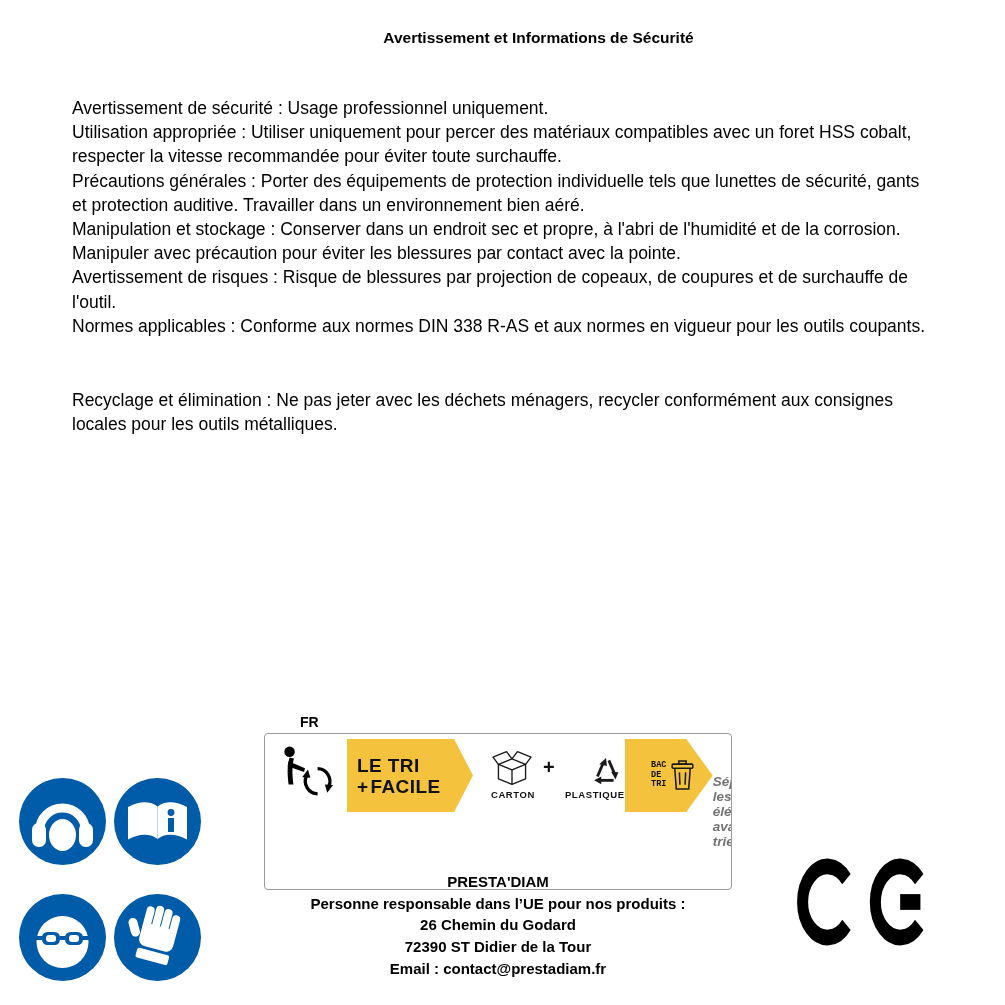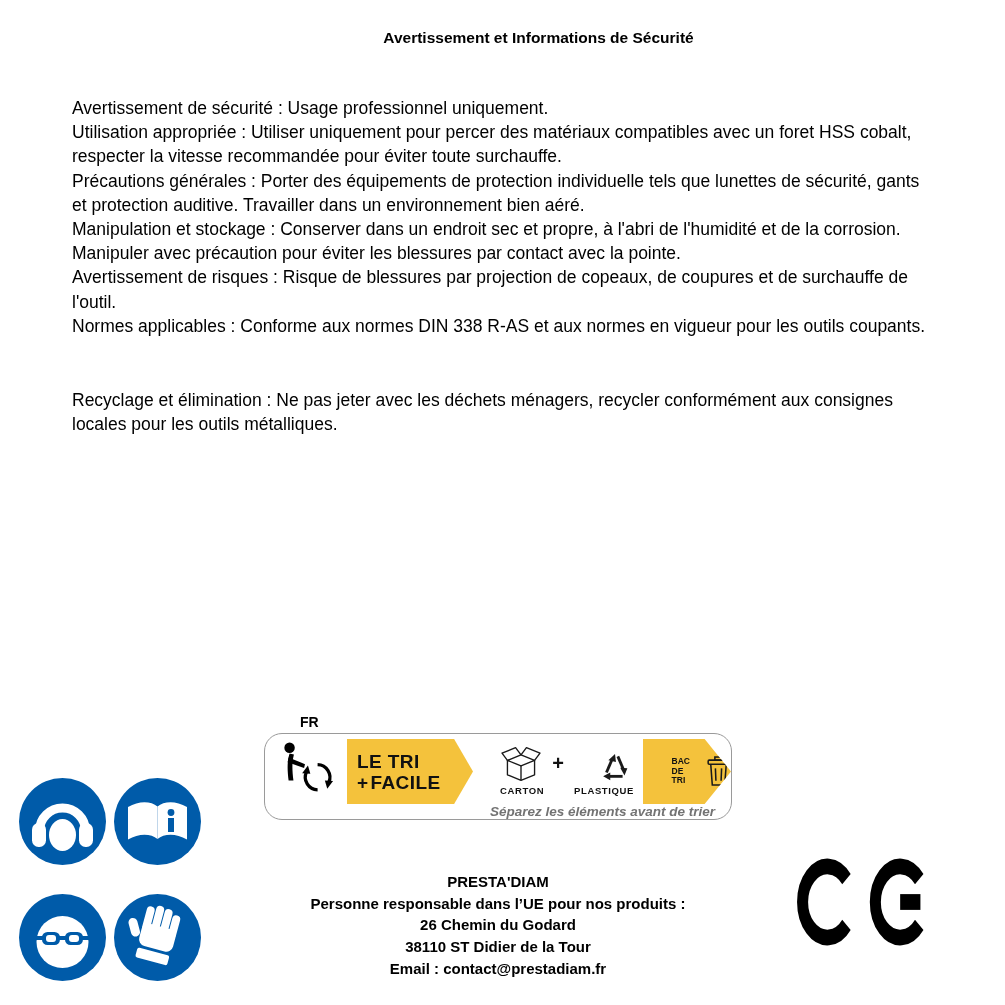--- a/index.html
+++ b/index.html
@@ -36,27 +36,27 @@
     position: absolute;
     left: 268px; top: 714px;
     font-weight: bold;
     font-size: 14px;
     padding-left: 32px;
   }
 
   .tri-label {
     position: absolute;
     left: 264px; top: 733px;
-    width: 468px; height: 87px;
+    width: 468px; height: 157px;
     box-sizing: border-box;
     border: 1.5px solid #9a9a9a;
-    border-radius: 18px;
+    border-radius: 4px;
     background: #fff;
     display: flex;
-    flex-direction: column;
+    flex-direction: row;
     overflow: hidden;
   }
   .tri-top { display: flex; height: 78px; align-items: stretch; }
   .triman-box { width: 82px; display: flex; align-items: center; justify-content: center; }
   .letri-block {
     width: 126px;
     margin: 5px 0 0 0;
     background: #F4C23C;
     clip-path: polygon(0 0, 85% 0, 100% 50%, 85% 100%, 0 100%);
     display: flex; flex-direction: column; justify-content: center;
@@ -66,22 +66,22 @@
   .plus-glyph { font-weight: bold; margin-right: 2px; }
   .materials { flex: 1; display: flex; align-items: center; justify-content: center; gap: 8px; padding-top: 2px; }
   .material { display: flex; flex-direction: column; align-items: flex-end; width: 62px; }
   .material-label { font-size: 9.5px; font-weight: bold; letter-spacing: 0.6px; margin-top: 2px; color: #111; }
   .plus-sep { font-size: 20px; font-weight: bold; padding-bottom: 14px; color: #111; }
   .bin-pennant {
     width: 88px;
     margin: 5px 0 0 0;
     background: #F4C23C;
     clip-path: polygon(0 0, 70% 0, 100% 50%, 70% 100%, 0 100%);
-    display: flex; align-items: center; justify-content: flex-end;
-    padding-left: 9px; box-sizing: border-box; gap: 16px;
+    display: flex; align-items: center; justify-content: center;
+    padding-left: 9px; box-sizing: border-box; gap: 4px; font-family: Liberation Mono, monospace;
   }
   .bin-text { display: flex; flex-direction: column; font-size: 8.5px; font-weight: bold; line-height: 9.5px; color: #111; }
   .tri-bottom {
     flex: 1;
     display: flex; align-items: center; justify-content: flex-end;
     padding-right: 16px;
     font-style: italic; font-weight: bold;
     font-size: 13.5px; color: #737373;
   }
 
@@ -192,21 +192,21 @@
       </svg>
     </div>
   </div>
   <div class="tri-bottom">Séparez les éléments avant de trier</div>
 </div>
 
 <div class="address-block">
   <div>PRESTA'DIAM</div>
   <div>Personne responsable dans l’UE pour nos produits :</div>
   <div>26 Chemin du Godard</div>
-  <div>38110 ST Didier de la Tour</div>
+  <div>72390 ST Didier de la Tour</div>
   <div>Email : contact@prestadiam.fr</div>
 </div>
 
 <div class="safety-icon icon-ear">
   <svg viewBox="0 0 87 87" width="87" height="87" aria-hidden="true">
     <circle cx="43.5" cy="43.5" r="43.5" fill="#005BA9"></circle>
     <path d="M20.5 53 a23 23 0 0 1 46 0" fill="none" stroke="#fff" stroke-width="9"></path>
     <ellipse cx="43.5" cy="57" rx="13.5" ry="16" fill="#fff"></ellipse>
     <rect x="13" y="45" width="14" height="24" rx="6.5" fill="#fff"></rect>
     <rect x="60" y="45" width="14" height="24" rx="6.5" fill="#fff"></rect>

